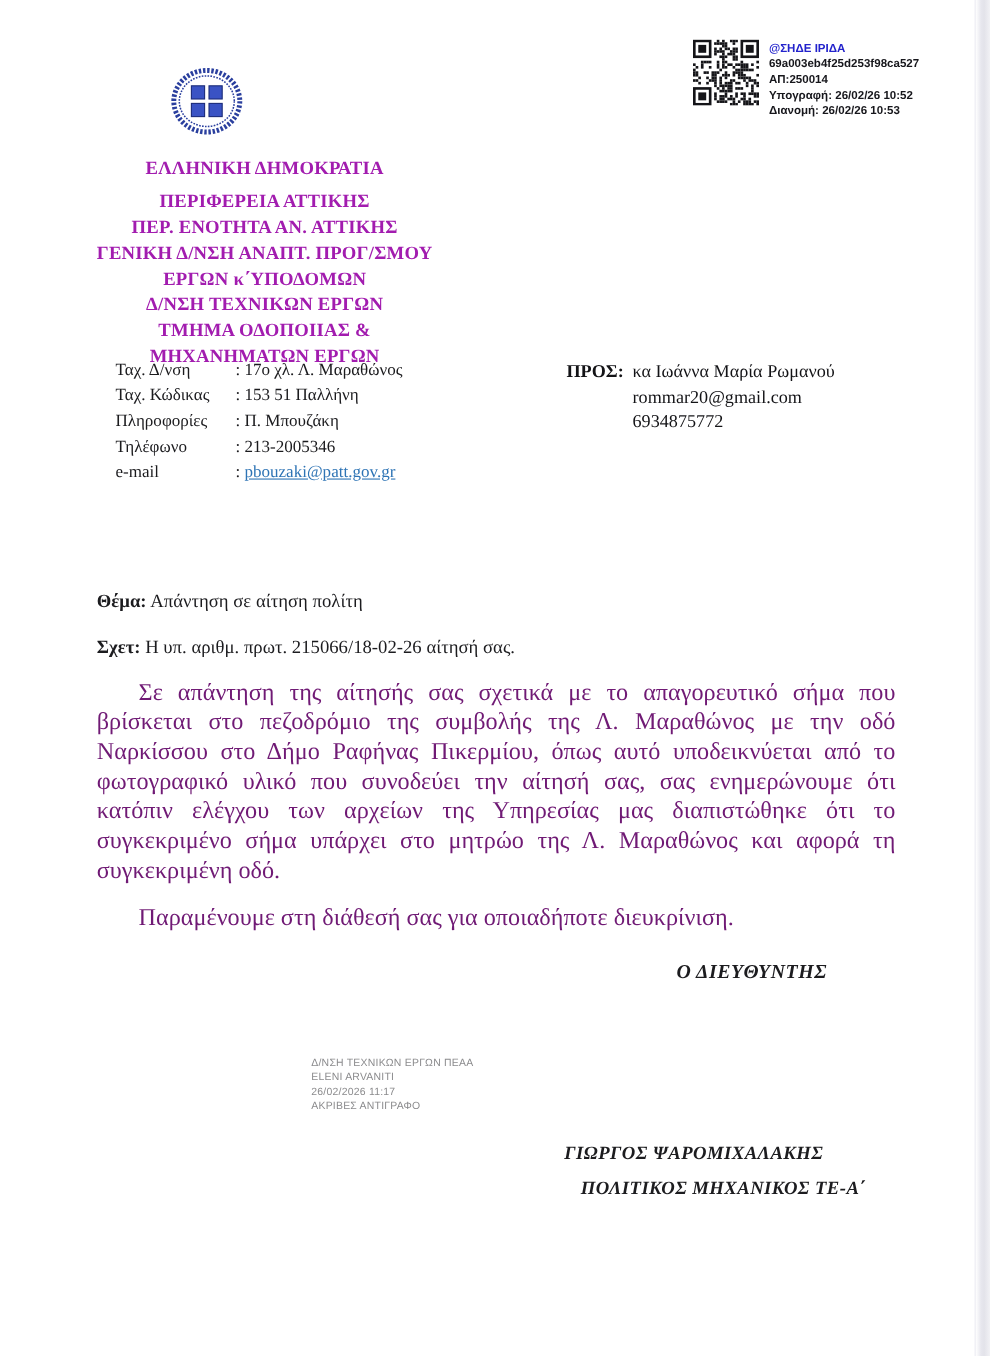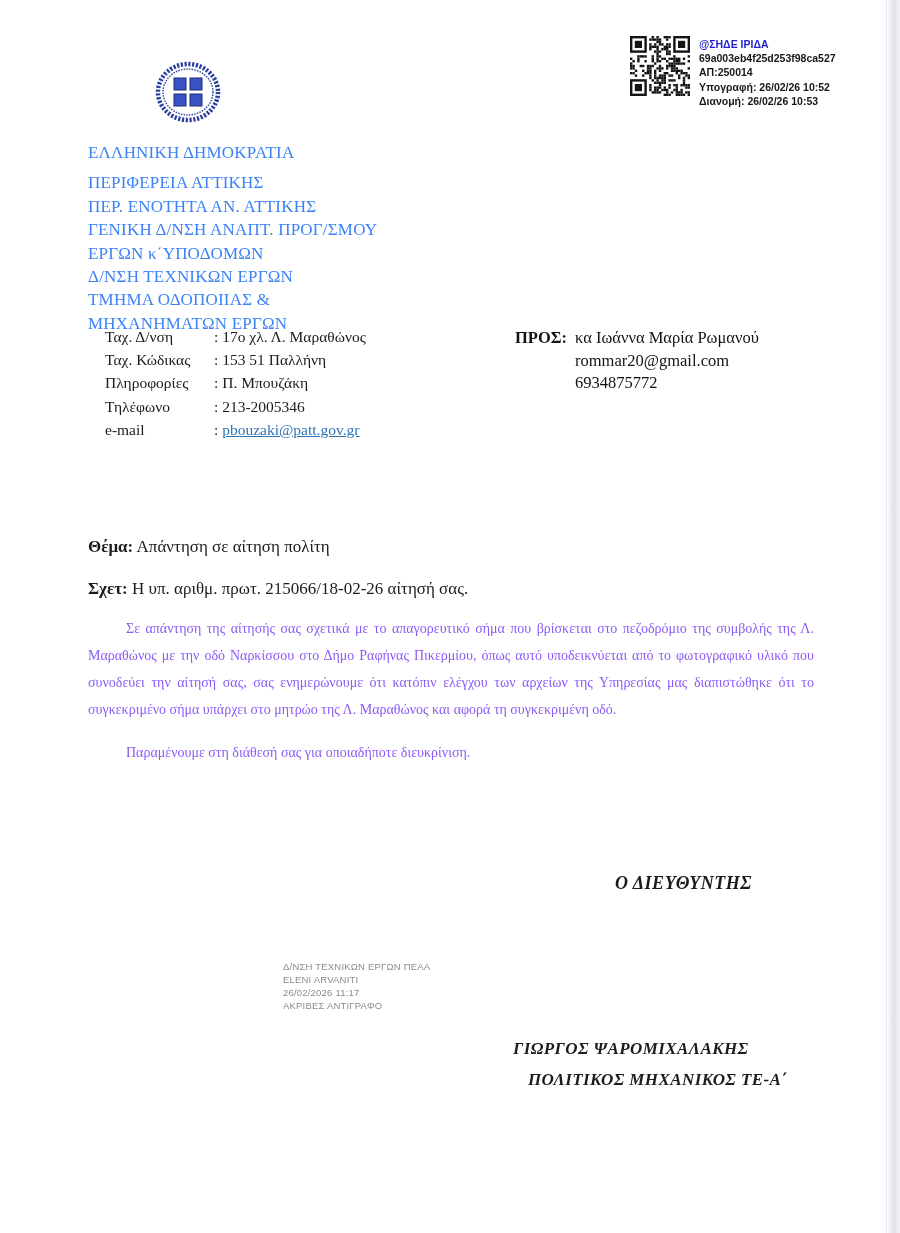--- a/index.html
+++ b/index.html
@@ -18,38 +18,38 @@
     border-left:1px solid #ececf2;
   }
   
   .irida{position:absolute;top:36px;left:630px;display:flex;gap:9px;}
   .qr{width:60px;height:60px;}
   .irida-text{font-family:"Liberation Sans", sans-serif;font-size:10.5px;font-weight:bold;line-height:14.2px;color:#17171c;padding-top:1px;}
   .irida-text .sys{color:#2323cc;}
   
   .emblem{position:absolute;top:60px;left:152px;width:72px;height:64px;}
   
-  .hdr{position:absolute;top:141px;left:88px;font-weight:normal;font-size:17px;line-height:23.4px;letter-spacing:.2px;color:#3b82f6;}
+  .hdr{position:absolute;top:141px;left:88px;font-weight:bold;font-size:17px;line-height:23.4px;letter-spacing:.2px;color:#a21caf;text-align:center;}
   .hdr .first{margin-bottom:7px;}
   
   .contact{position:absolute;top:325px;left:88px;font-size:15.5px;line-height:23.2px;color:#1b1b1e;}
   .contact .row{display:flex;margin-left:17px;}
   .contact .lbl{width:109px;}
   .contact .val{white-space:nowrap;}
   .contact a{color:#2e74b5;text-decoration:underline;}
   
   .pros{position:absolute;top:327px;left:515px;font-size:16.5px;line-height:22.5px;color:#131316;}
   .pros .head{font-weight:bold;}
   .pros .col{display:inline-block;vertical-align:top;margin-left:8px;}
   
   .subject{position:absolute;top:537px;left:88px;font-size:17px;}
   .refline{position:absolute;top:579px;left:88px;font-size:17px;}
   .blbl{font-weight:bold;}
   
-  .body-text{position:absolute;top:615px;left:88px;width:726px;font-size:14px;line-height:27px;text-align:justify;color:#8b5cf6;}
+  .body-text{position:absolute;top:615px;left:88px;width:726px;font-size:22px;line-height:27px;text-align:justify;color:#701a75;}
   .body-text p{margin:0;text-indent:38px;}
   .body-text p.gap{margin-top:16px;}
   
   .director{position:absolute;top:873px;left:592px;font-weight:bold;font-style:italic;font-size:18px;letter-spacing:.5px;margin-left:23px;}
   .ed{position:absolute;top:898px;left:88px;font-size:16.5px;line-height:22px;color:#151518;}
   .ed .head{font-weight:bold;text-decoration:underline;}
   .stamp{position:absolute;top:960px;left:283px;font-family:"Liberation Sans", sans-serif;font-size:9.5px;line-height:13px;color:#8b8b8d;letter-spacing:.2px;}
   .sig-name{position:absolute;top:1026px;left:513px;font-weight:bold;font-style:italic;font-size:17px;letter-spacing:.4px;margin-top:13px;}
   .sig-title{position:absolute;top:1070px;left:528px;font-weight:bold;font-style:italic;font-size:17px;letter-spacing:.4px;}
 </style>

